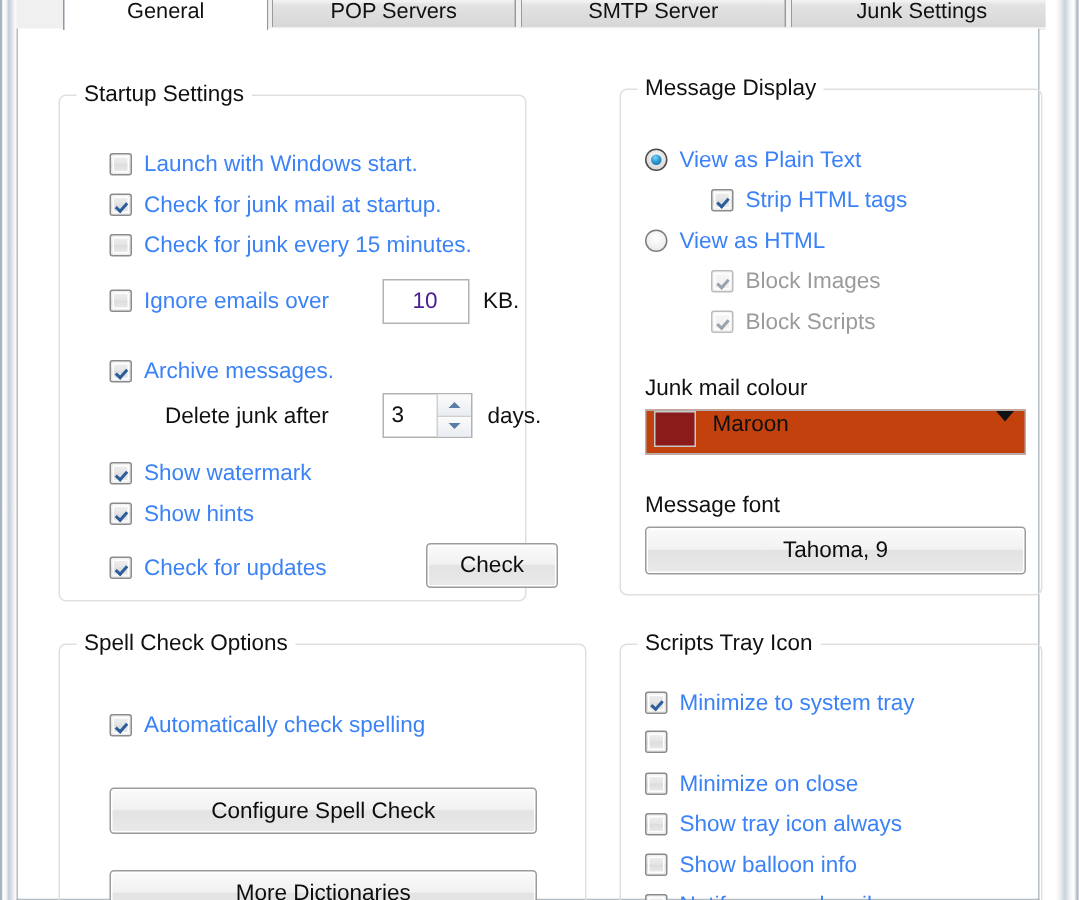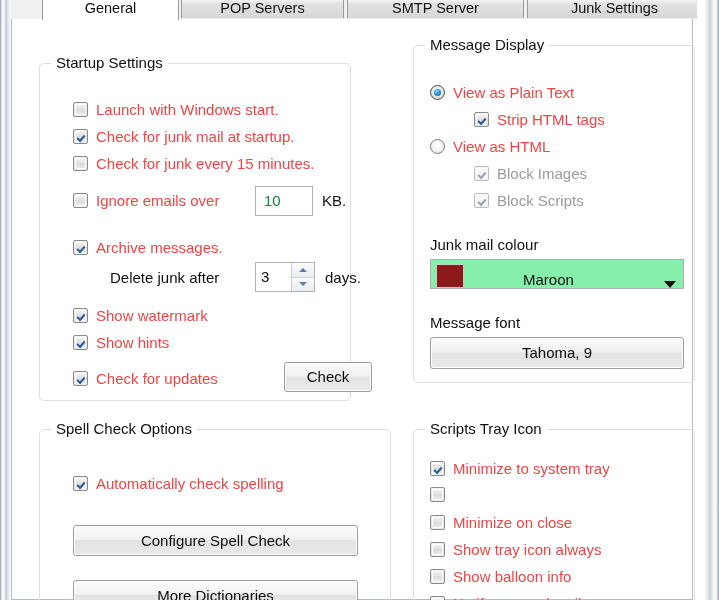--- a/index.html
+++ b/index.html
@@ -60,21 +60,21 @@
   }
   .group-title{
     position:absolute;top:-10px;left:11px;
     background:#ffffff;
     padding:0 5px;
     font-size:15px;color:#101010;
     white-space:nowrap;
   }
 
   #grp-startup{left:26px;top:43px;width:312px;height:338px;}
-  #grp-display{left:400px;top:25px;width:282px;height:338px;padding-left:30px;}
+  #grp-display{left:400px;top:39px;width:282px;height:338px;padding-left:30px;}
   #grp-spell  {left:26px;top:409px;width:352px;height:205px;}
   #grp-tray   {left:400px;top:409px;width:282px;height:205px;}
 
   
   .row{position:absolute;display:flex;align-items:center;white-space:nowrap;}
 
   
   .cb{
     width:15px;height:15px;flex:0 0 15px;
     box-sizing:border-box;
@@ -106,31 +106,31 @@
   }
   .rb.on{
     border-color:#4b4b4b;
     background:radial-gradient(circle at 50% 35%,#f6f6f6 0%,#e2e2e2 55%,#cfcfcf 100%);
   }
   .rb.on::after{
     content:"";position:absolute;left:3px;top:3px;width:7px;height:7px;border-radius:50%;
     background:radial-gradient(circle at 40% 30%,#7fd3f7 0%,#2f9ad6 45%,#0e5f9e 100%);
   }
 
-  .lbl{font-size:15px;color:#ef4444;}
+  .lbl{font-size:15px;color:#3b82f6;}
   .lbl.dim{color:#9b9b9b;}
 
   
   .edit{
     box-sizing:border-box;
     border:1px solid #b2b2b2;
     background:#ffffff;
     font-family:"Liberation Sans", sans-serif;
-    font-size:15px;color:#15803d;
-    padding:0 8px;line-height:28px;height:30px;
+    font-size:15px;color:#4c1d95;
+    padding:0 19px;line-height:28px;height:30px;
   }
 
   
   .spin{position:relative;display:inline-flex;align-items:stretch;
     border:1px solid #b2b2b2;background:#fff;box-sizing:border-box;height:30px;}
   .spin .val{width:34px;line-height:28px;font-size:15px;padding-left:5px;color:#101010;}
   .spin .btns{width:24px;display:flex;flex-direction:column;border-left:1px solid #cfcfcf;}
   .spin .btns div{flex:1;position:relative;
     background:linear-gradient(180deg,#fbfbfb,#e9edf2);border-bottom:1px solid #cfcfcf;}
   .spin .btns div:last-child{border-bottom:none;}
@@ -149,24 +149,23 @@
     font-size:15px;color:#0d0d0d;
     text-align:center;
     box-shadow:inset 0 0 0 1px #ffffff;
     cursor:default;
   }
 
   
   .combo{
     box-sizing:border-box;
     border:1px solid #b0b0b0;
-    background:#86efac;
-    display:flex;align-items:flex-end;
+    background:#c2410c;
+    display:flex;align-items:flex-start;
     padding-left:5px;
-    gap:48px;
   }
   .swatch{width:26px;height:22px;flex:0 0 26px;border:1px solid #c9c9c9;}
   .combo .ctext{flex:1;padding-left:11px;font-size:15px;color:#101010;}
   .combo .carrow{width:26px;display:flex;align-items:center;justify-content:center;}
   .carrow i{display:block;width:0;height:0;border-left:6px solid transparent;
     border-right:6px solid transparent;border-top:7px solid #111;}
 
   .plain{position:absolute;font-size:15px;color:#101010;white-space:nowrap;}
 </style>
 </head>

